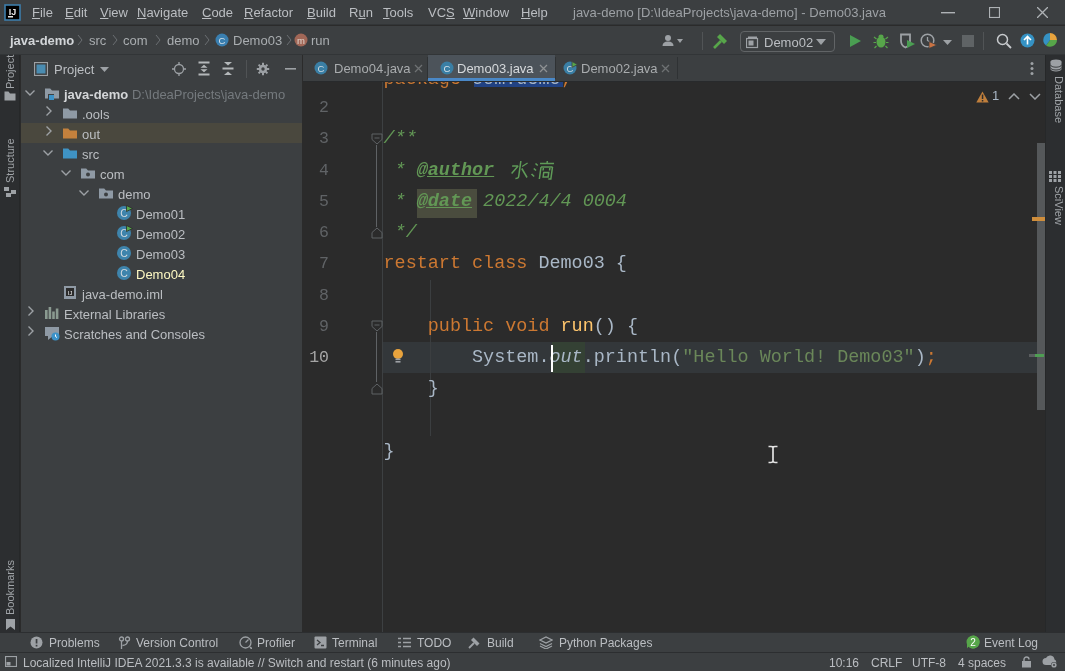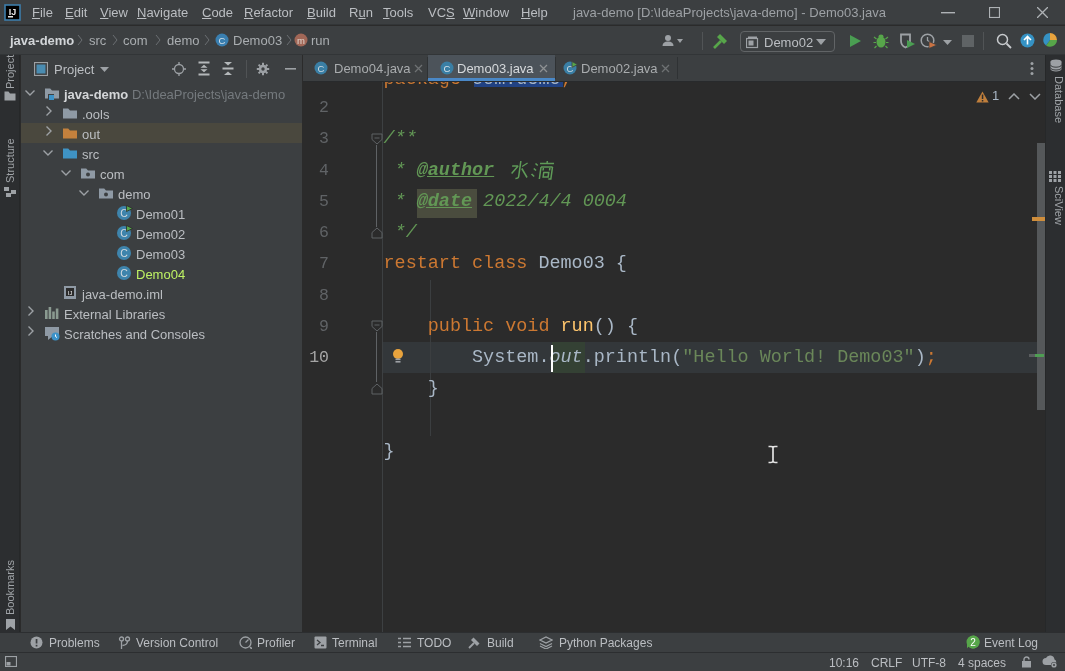--- a/index.html
+++ b/index.html
@@ -264,21 +264,21 @@
 <div class="abs" style="left:136px;top:227px;font-size:13px;color:#bbbec2">Demo02</div>
 <svg class="abs" style="left:116px;top:245px" width="17" height="16">
       <circle cx="8" cy="8" r="7" fill="#3e84ac"></circle>
       <text x="8" y="12" fill="#cfd8de" font-size="10.5" text-anchor="middle" font-family="Liberation Sans">C</text>
     </svg>
 <div class="abs" style="left:136px;top:247px;font-size:13px;color:#bbbec2">Demo03</div>
 <svg class="abs" style="left:116px;top:265px" width="17" height="16">
       <circle cx="8" cy="8" r="7" fill="#3e84ac"></circle>
       <text x="8" y="12" fill="#cfd8de" font-size="10.5" text-anchor="middle" font-family="Liberation Sans">C</text>
     </svg>
-<div class="abs" style="left:136px;top:267px;font-size:13px;color:#bef264">Demo04</div>
+<div class="abs" style="left:136px;top:267px;font-size:13px;color:#fef9c3">Demo04</div>
 <svg class="abs" style="left:62px;top:285px" width="16" height="16">
       <rect x="2" y="1" width="12" height="13" fill="#8f9aa5"></rect>
       <rect x="4" y="3" width="8" height="8" fill="#2b2b2b"></rect>
       <text x="8" y="9.5" fill="#fff" font-size="5.5" text-anchor="middle" font-family="Liberation Sans">IJ</text>
     </svg>
 <div class="abs" style="left:82px;top:287px;font-size:13px;color:#bbbec2">java-demo.iml</div>
 <svg class="abs" style="left:26px;top:306px" width="10" height="10">
       <path d="M2.5 0.5 L7 5 L2.5 9.5" stroke="#9da1a5" stroke-width="1.4" fill="none"></path>
     </svg>
 <svg class="abs" style="left:44px;top:305px" width="16" height="16">
@@ -464,20 +464,21 @@
       <circle cx="7" cy="7" r="6.5" fill="#57a64a"></circle>
       <text x="7" y="10.8" fill="#fff" font-size="10" text-anchor="middle" font-family="Liberation Sans">2</text>
     </svg>
 <div class="abs" style="left:984px;top:636px;font-size:12px;color:#bbbec2">Event Log</div>
 
 <div class="abs" style="left:0;top:652px;width:1065px;height:19px;background:#3c3f41;border-top:1px solid #2c2e30"></div>
 <svg class="abs" style="left:5px;top:656px" width="12" height="11">
       <rect x="0.5" y="0.5" width="11" height="10" fill="none" stroke="#9da1a5" stroke-width="1.2"></rect>
       <rect x="1.5" y="6" width="4" height="3.5" fill="#9da1a5"></rect>
     </svg>
+<div class="abs" style="left:23px;top:656px;font-size:12px;color:#bbbec2">Localized IntelliJ IDEA 2021.3.3 is available // Switch and restart (6 minutes ago)</div>
 <div class="abs" style="left:829px;top:656px;font-size:12px;color:#bbbec2">10:16</div>
 <div class="abs" style="left:871px;top:656px;font-size:12px;color:#bbbec2">CRLF</div>
 <div class="abs" style="left:912px;top:656px;font-size:12px;color:#bbbec2">UTF-8</div>
 <div class="abs" style="left:958px;top:656px;font-size:12px;color:#bbbec2">4 spaces</div>
 <svg class="abs" style="left:1021px;top:656px" width="11" height="12">
       <rect x="1" y="5" width="9" height="6.5" fill="#9da1a5"></rect>
       <path d="M3 5 V3.5 A2.5 2.5 0 0 1 8 3.5" stroke="#9da1a5" stroke-width="1.4" fill="none"></path>
     </svg>
 <svg class="abs" style="left:1042px;top:655px" width="16" height="13">
       <path d="M4 10 A3.5 3.5 0 0 1 4 3 A4.5 4.5 0 0 1 12.5 4.5 A3 3 0 0 1 12.5 10 Z" fill="#9da1a5"></path>

